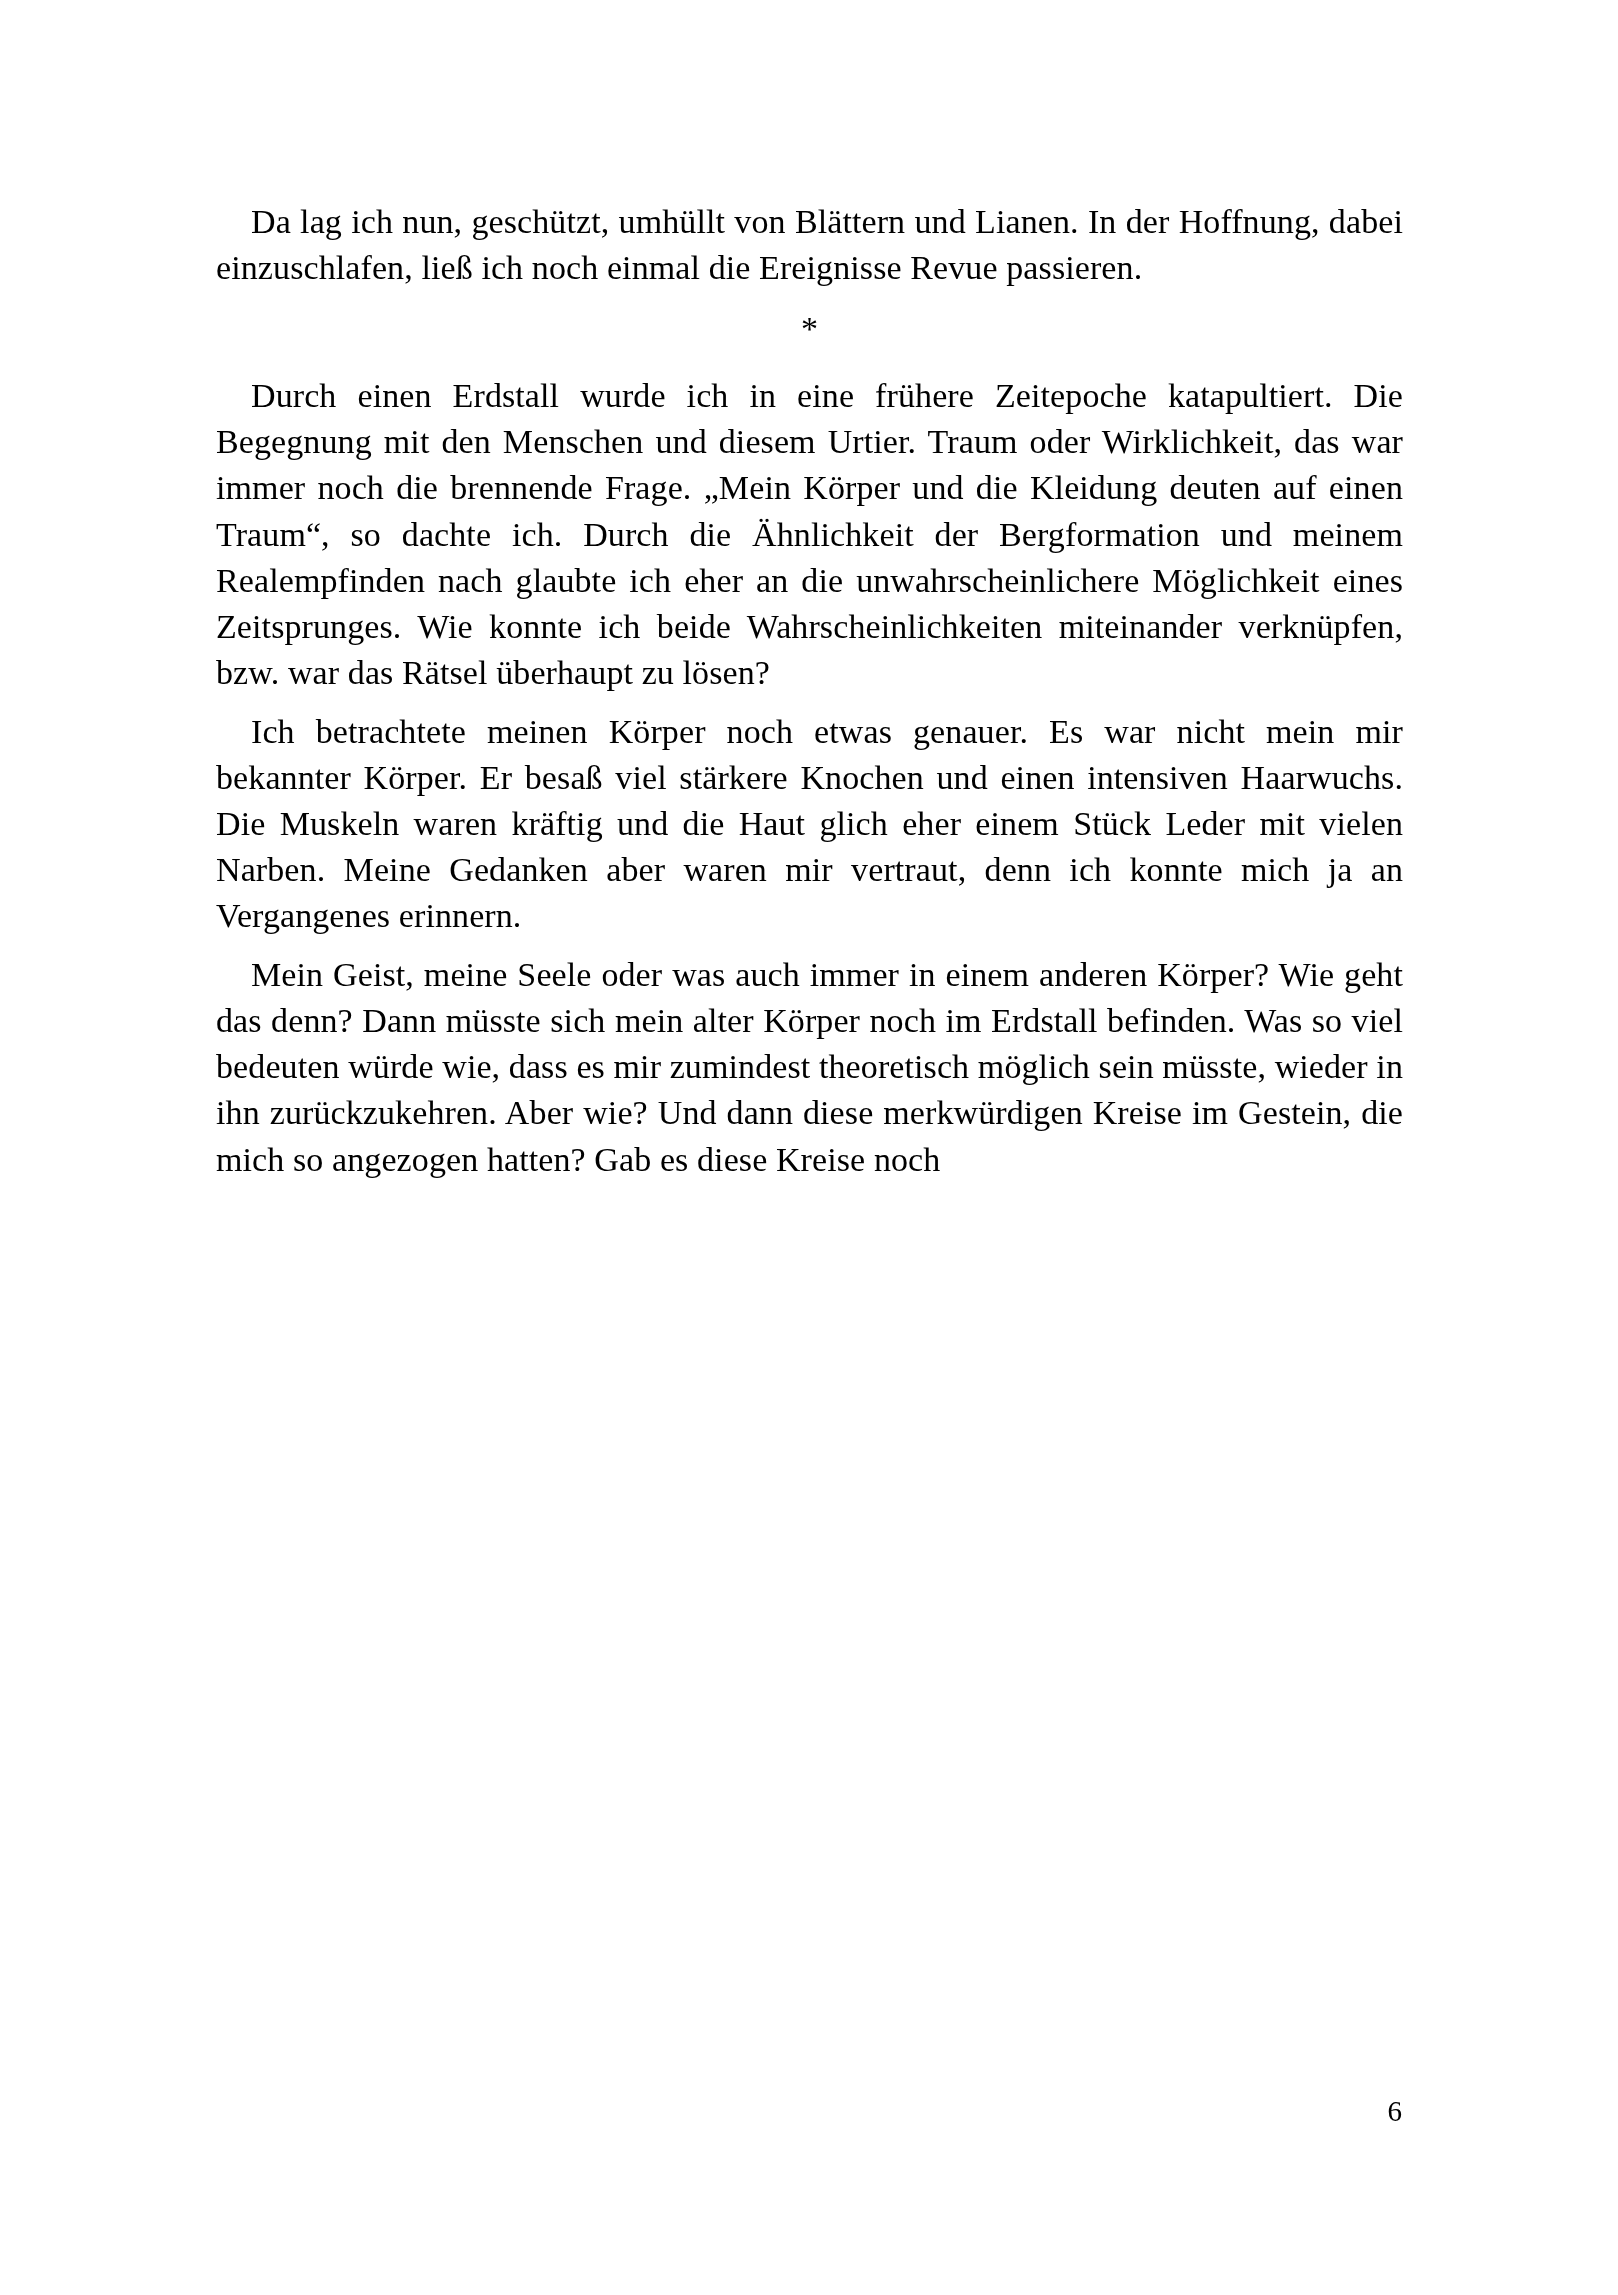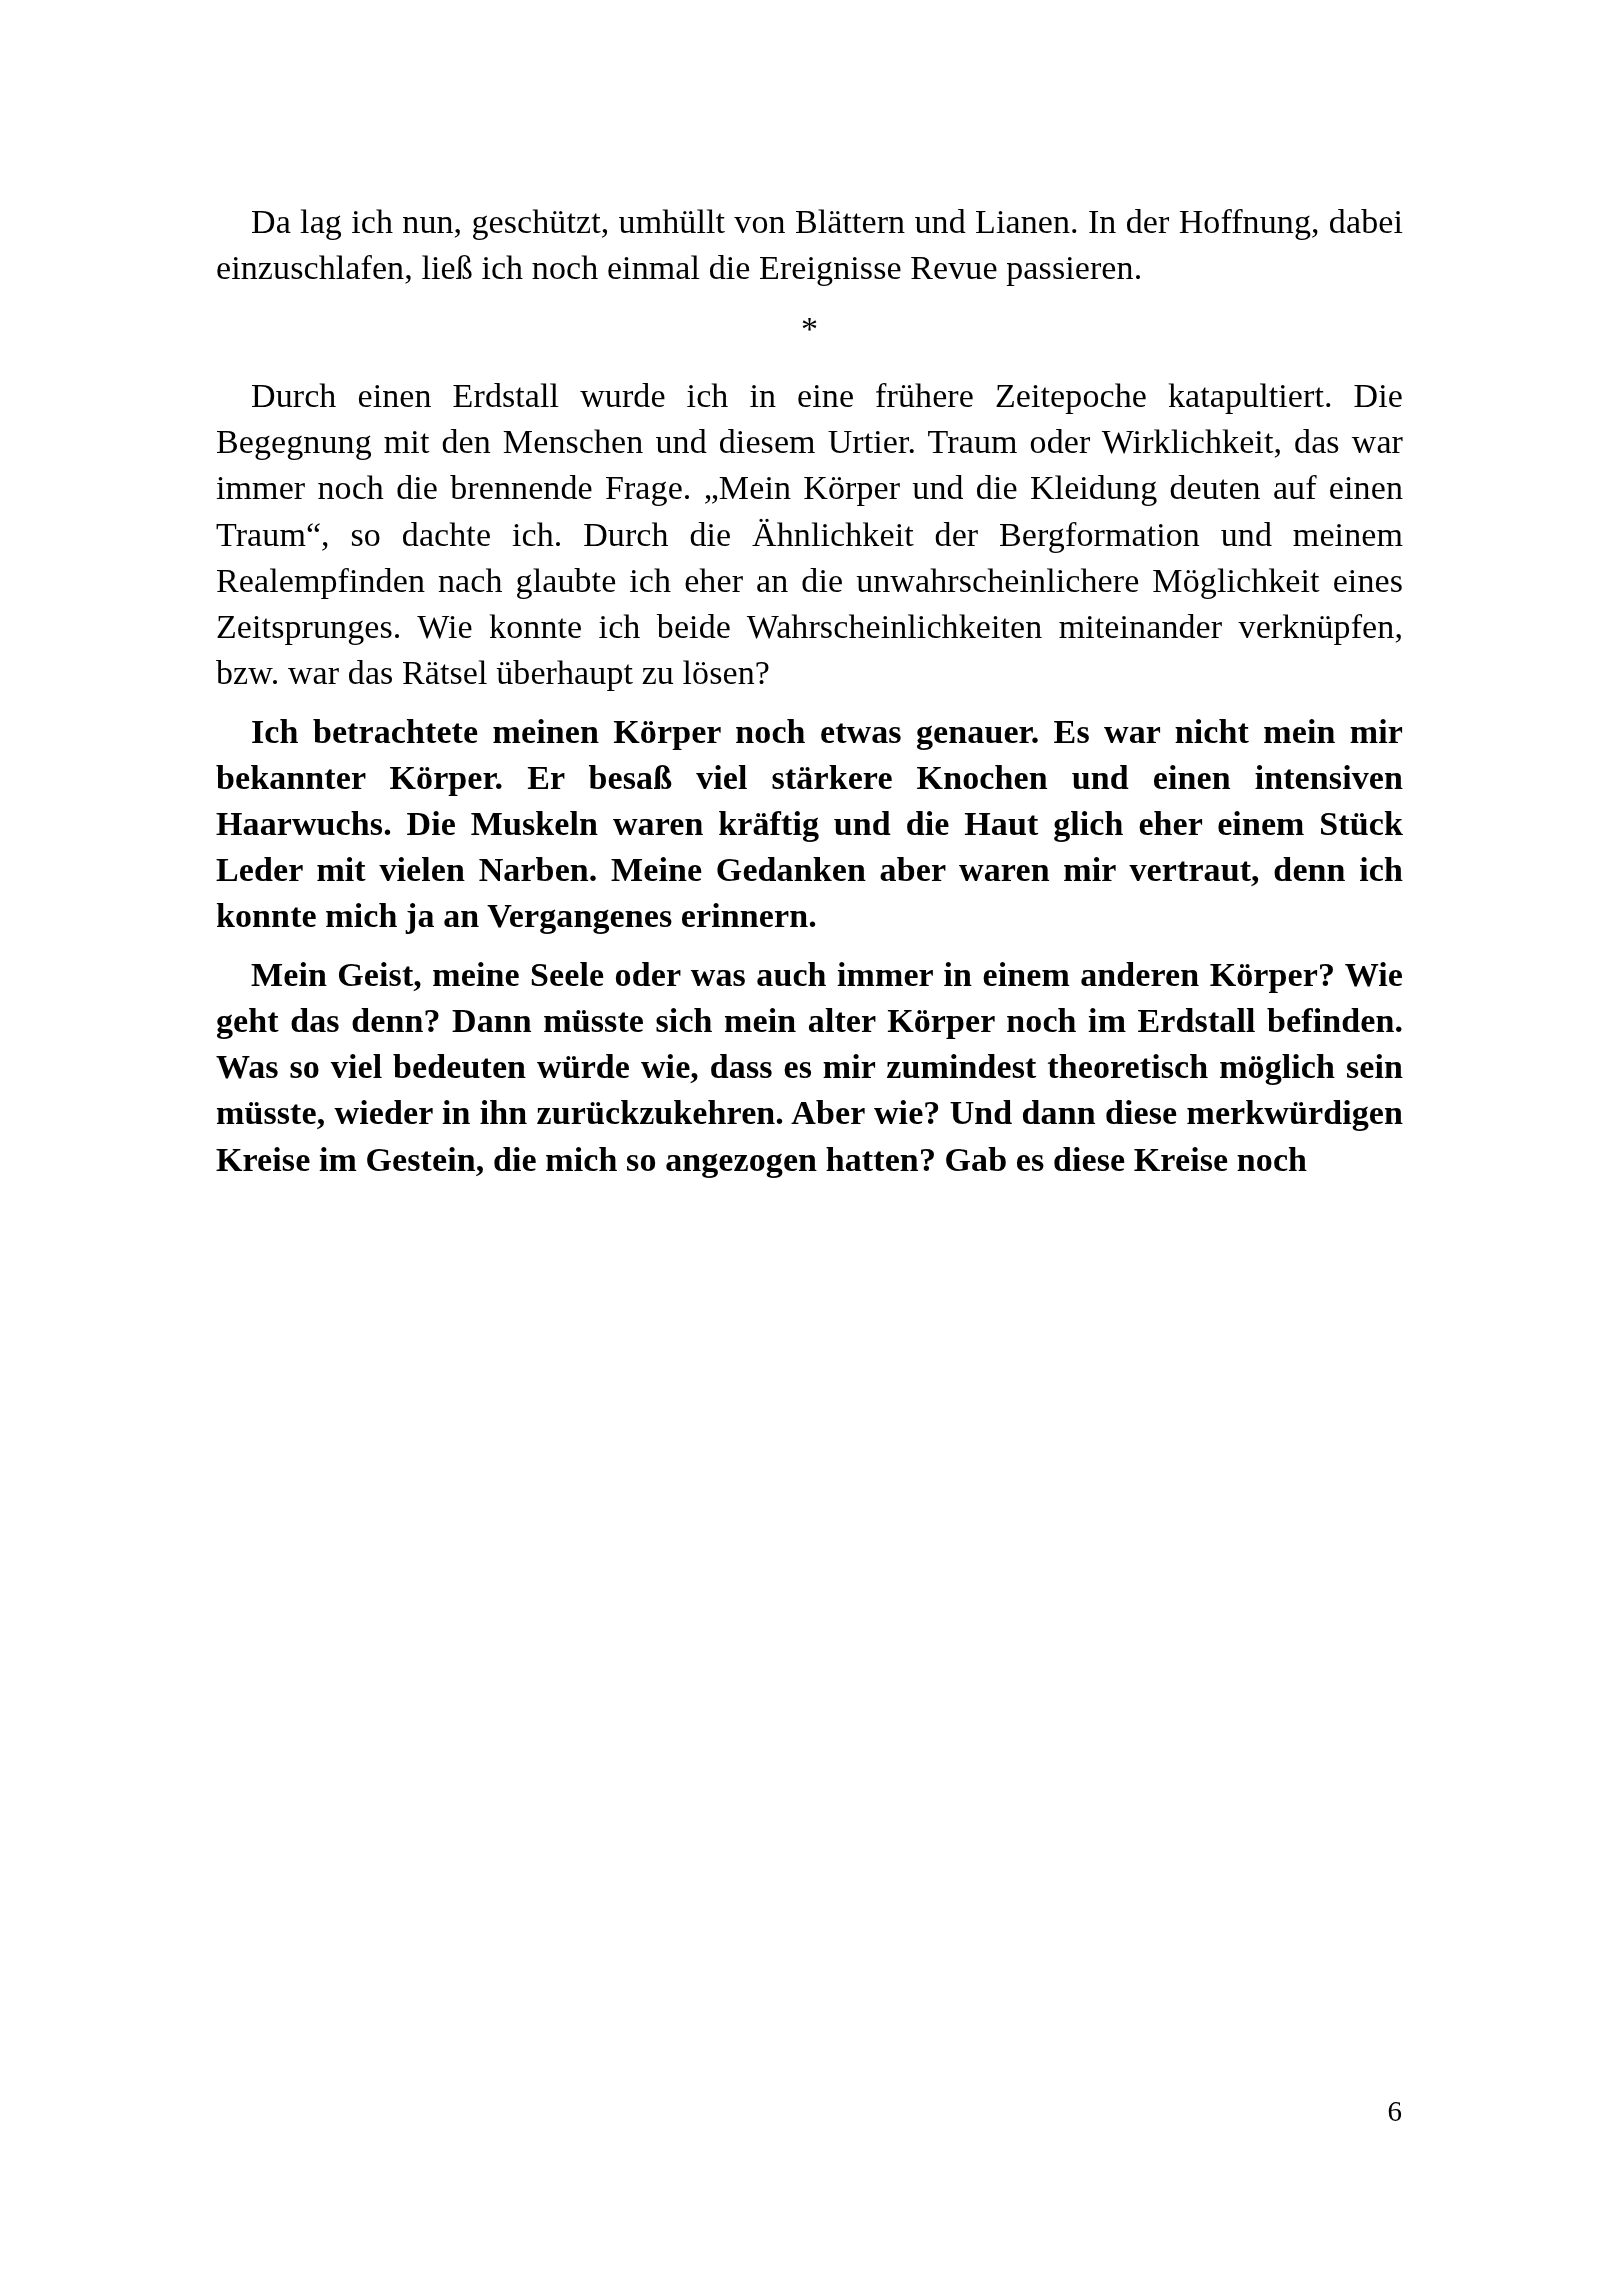--- a/index.html
+++ b/index.html
@@ -45,21 +45,20 @@
   p.para.indent {
     text-indent: 35px;
   }
 
   p.para + p.para {
     margin-top: 12px;
   }
 
   .para-gap {
     margin-top: 14px;
-    font-weight: bold;
   }
 
   .separator {
     text-align: center;
     font-size: 34px;
     line-height: 1;
     margin: 20.4px 0 27px 0;
     letter-spacing: 0;
   }
 

